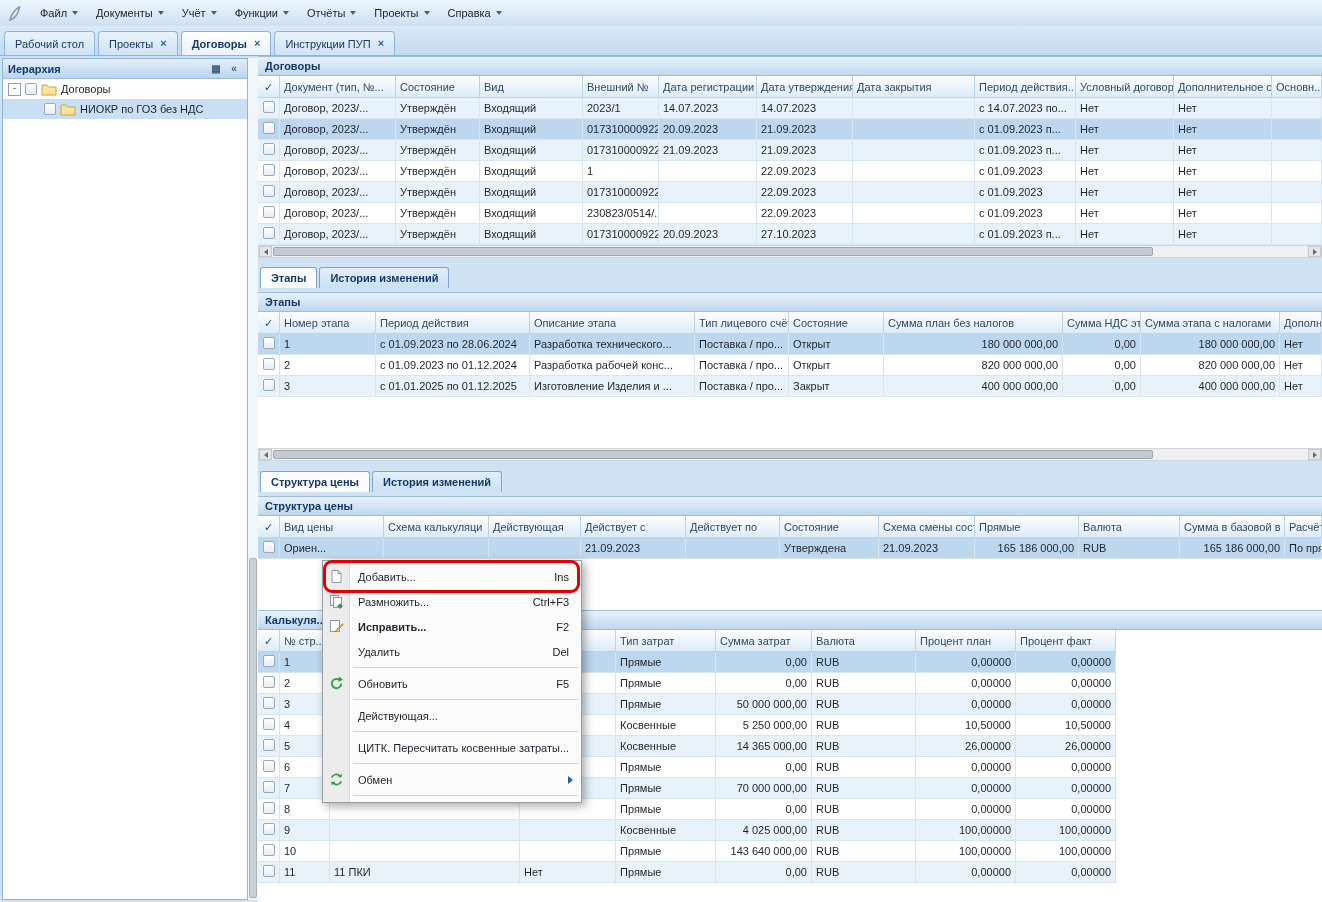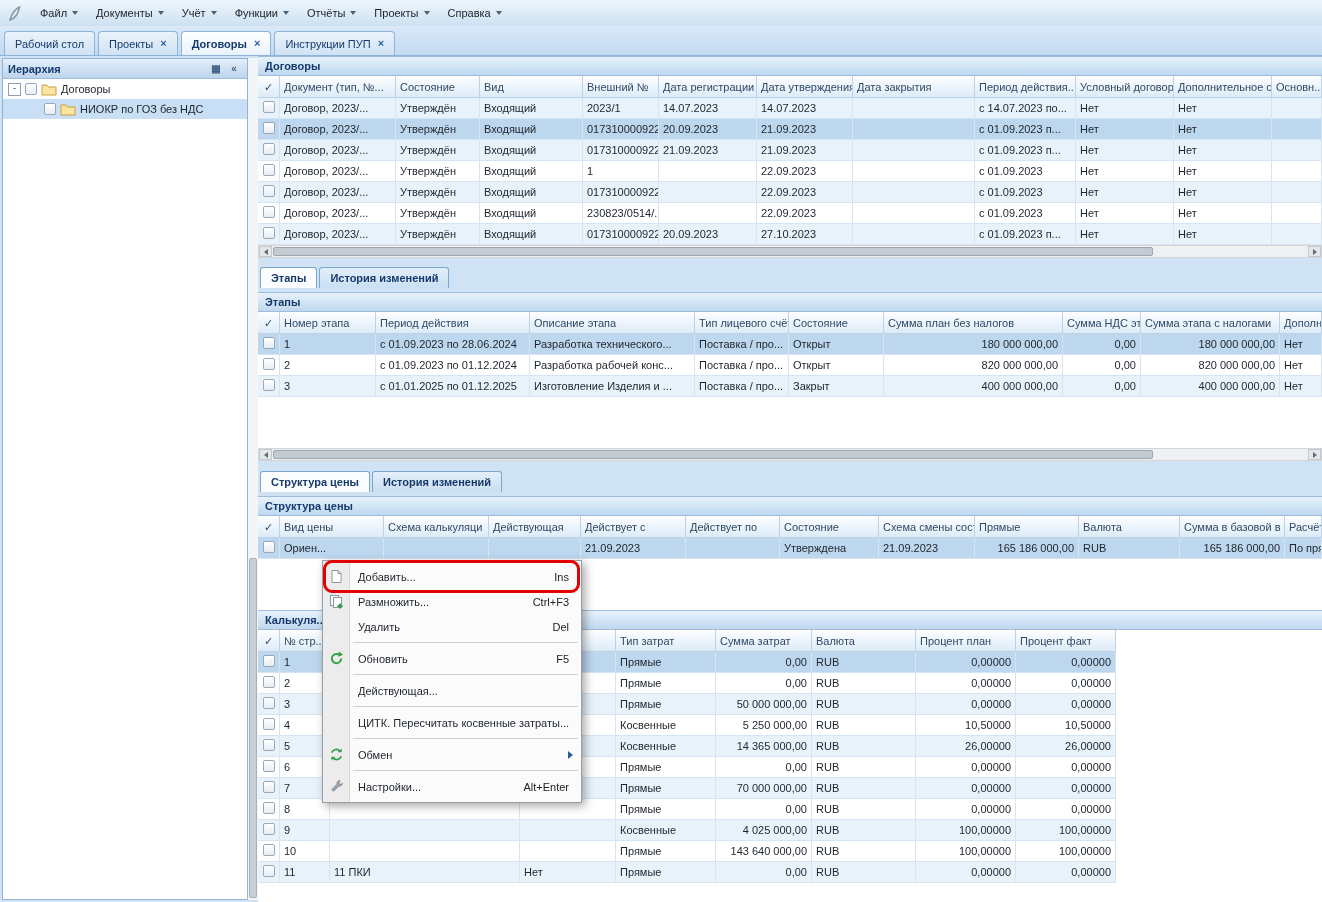--- a/index.html
+++ b/index.html
@@ -607,20 +607,30 @@
           <svg width="15" height="15" viewBox="0 0 15 15">
             <rect x="1.5" y="1.5" width="8" height="10" fill="#fff" stroke="#8a97a5"></rect>
             <rect x="4.5" y="3.5" width="8" height="10" fill="#fff" stroke="#8a97a5"></rect>
             <path d="M11 9.5v5M8.5 12h5" stroke="#2ea043" stroke-width="1.8"></path>
           </svg>
         </span>
         <span class="mi-label">Размножить...</span>
         <span class="mi-short">Ctrl+F3</span>
       </div>
       <div class="mi-row">
+        <span class="mi-icon">
+          <svg width="15" height="15" viewBox="0 0 15 15">
+            <rect x="1.5" y="1.5" width="9" height="11" fill="#fff" stroke="#8a97a5"></rect>
+            <path d="M13.5 4.5l-6 6-2 2.5 2.7-1.2 6-6z" fill="#f0a33a" stroke="#b97a1e" stroke-width=".6"></path>
+          </svg>
+        </span>
+        <span class="mi-label b">Исправить...</span>
+        <span class="mi-short">F2</span>
+      </div>
+      <div class="mi-row">
         <span class="mi-icon"></span>
         <span class="mi-label">Удалить</span>
         <span class="mi-short">Del</span>
       </div>
       <div class="mi-sep"></div>
       <div class="mi-row">
         <span class="mi-icon">
           <svg width="15" height="15" viewBox="0 0 16 16">
             <path d="M13 8a5 5 0 1 1-2.2-4.1" fill="none" stroke="#2ea043" stroke-width="2"></path>
             <path d="M10.5 0.5l4.5 3.5-5 2z" fill="#2ea043"></path>
@@ -646,24 +656,15 @@
             <path d="M3 6a5 5 0 0 1 8.6-1.6" fill="none" stroke="#2ea043" stroke-width="1.8"></path>
             <path d="M13.5 1.5v4.2h-4.2z" fill="#2ea043"></path>
             <path d="M13 10a5 5 0 0 1-8.6 1.6" fill="none" stroke="#2ea043" stroke-width="1.8"></path>
             <path d="M2.5 14.5v-4.2h4.2z" fill="#2ea043"></path>
           </svg>
         </span>
         <span class="mi-label">Обмен</span>
         <span class="mi-sub"></span>
       </div>
       <div class="mi-sep"></div>
-      <div class="mi-row">
-        <span class="mi-icon">
-          <svg width="15" height="15" viewBox="0 0 16 16">
-            <path d="M11.5 1.5a3.2 3.2 0 0 0-3.1 4L2.8 11.2l2 2 5.6-5.6a3.2 3.2 0 0 0 4.1-3.1l-2.1 1.2-1.6-1.6 1.2-2.1z" fill="#9aa4ae" stroke="#6e7680" stroke-width=".5"></path>
-          </svg>
-        </span>
-        <span class="mi-label">Настройки...</span>
-        <span class="mi-short">Alt+Enter</span>
-      </div>
     </div>
 
 </div>
 
 </body></html>

